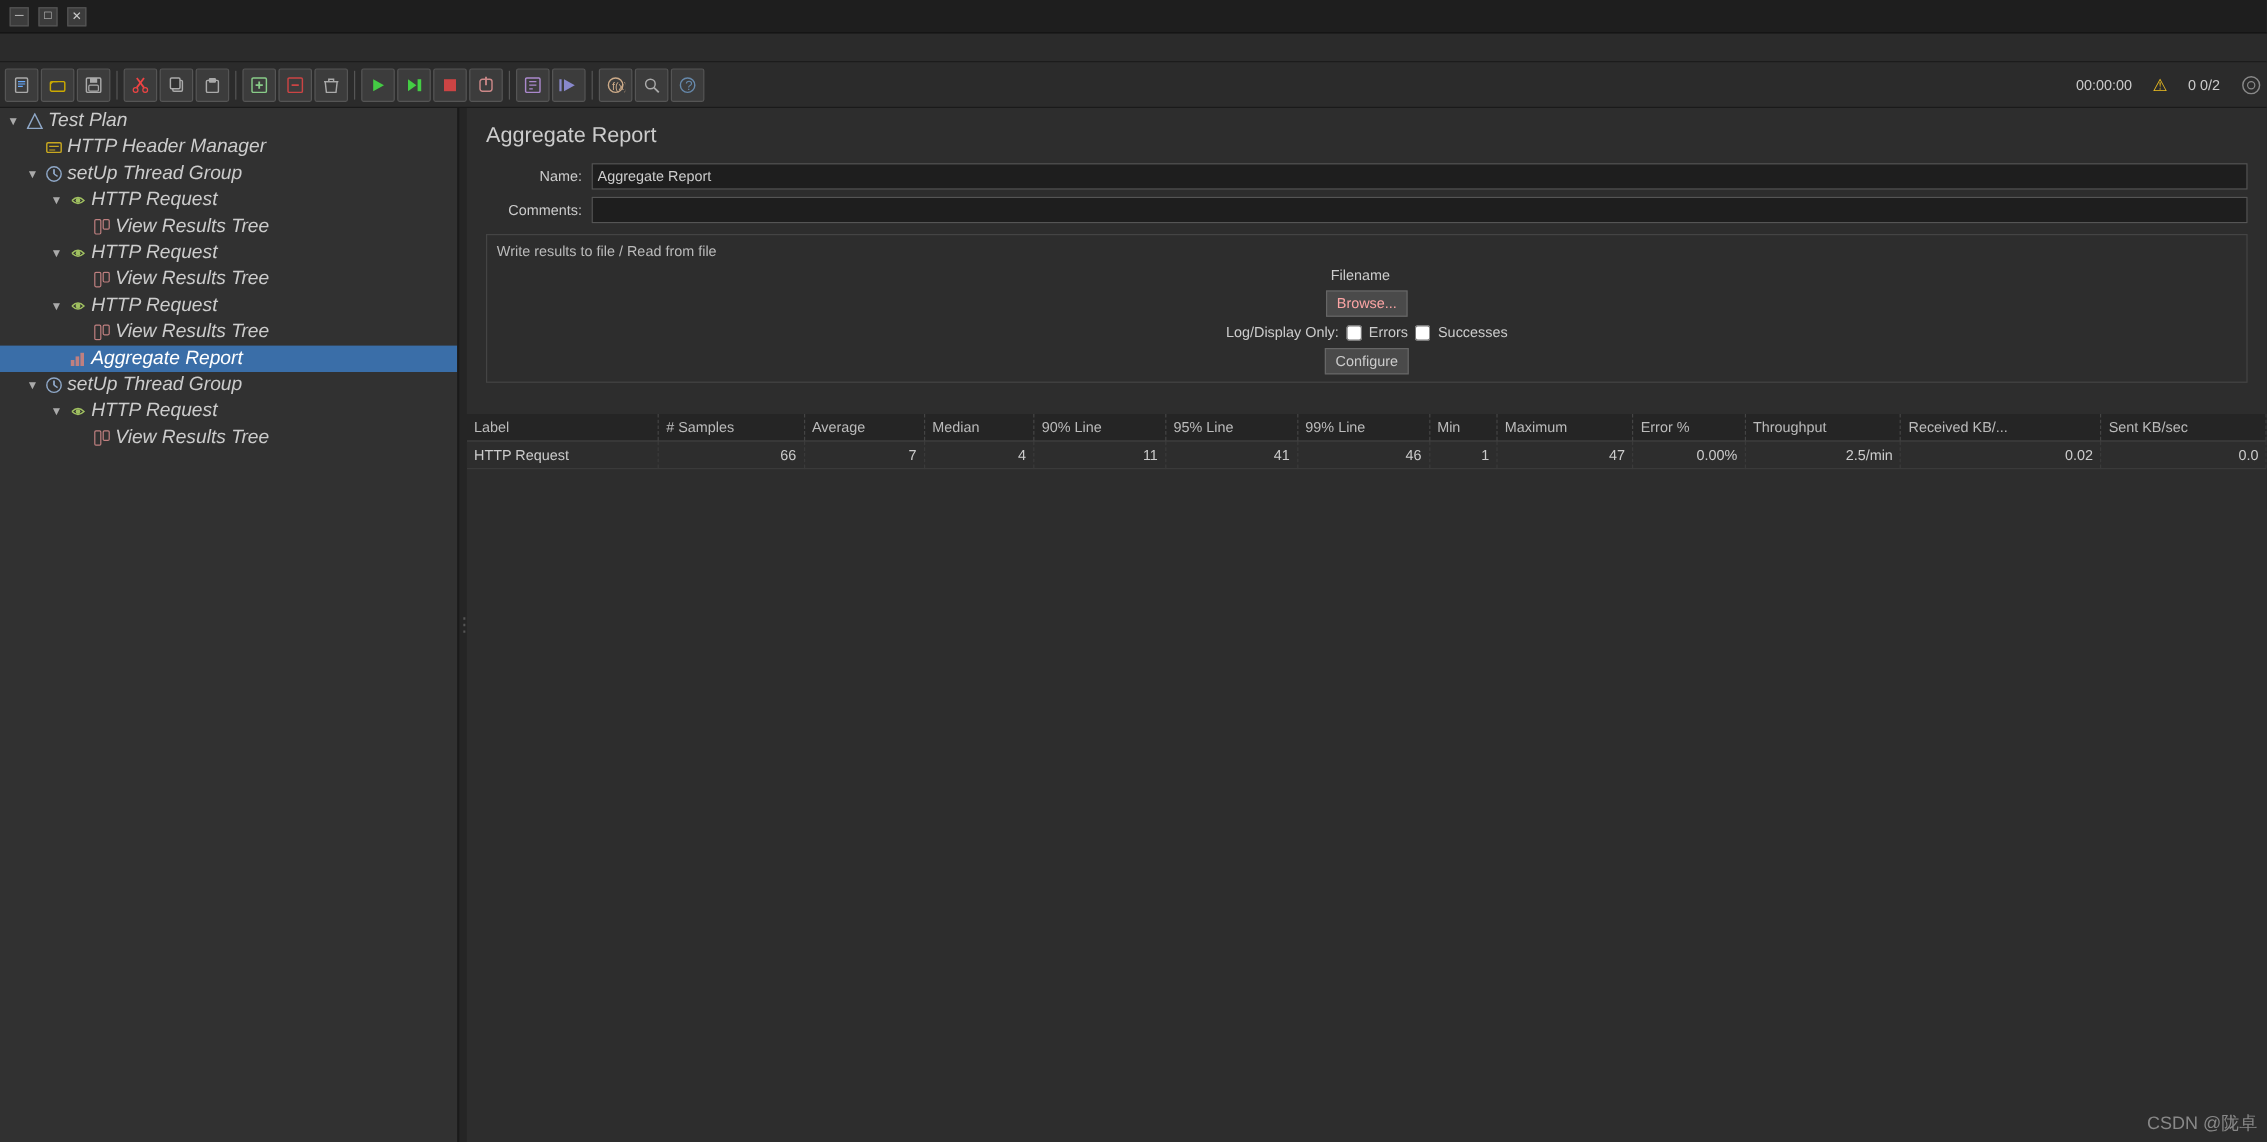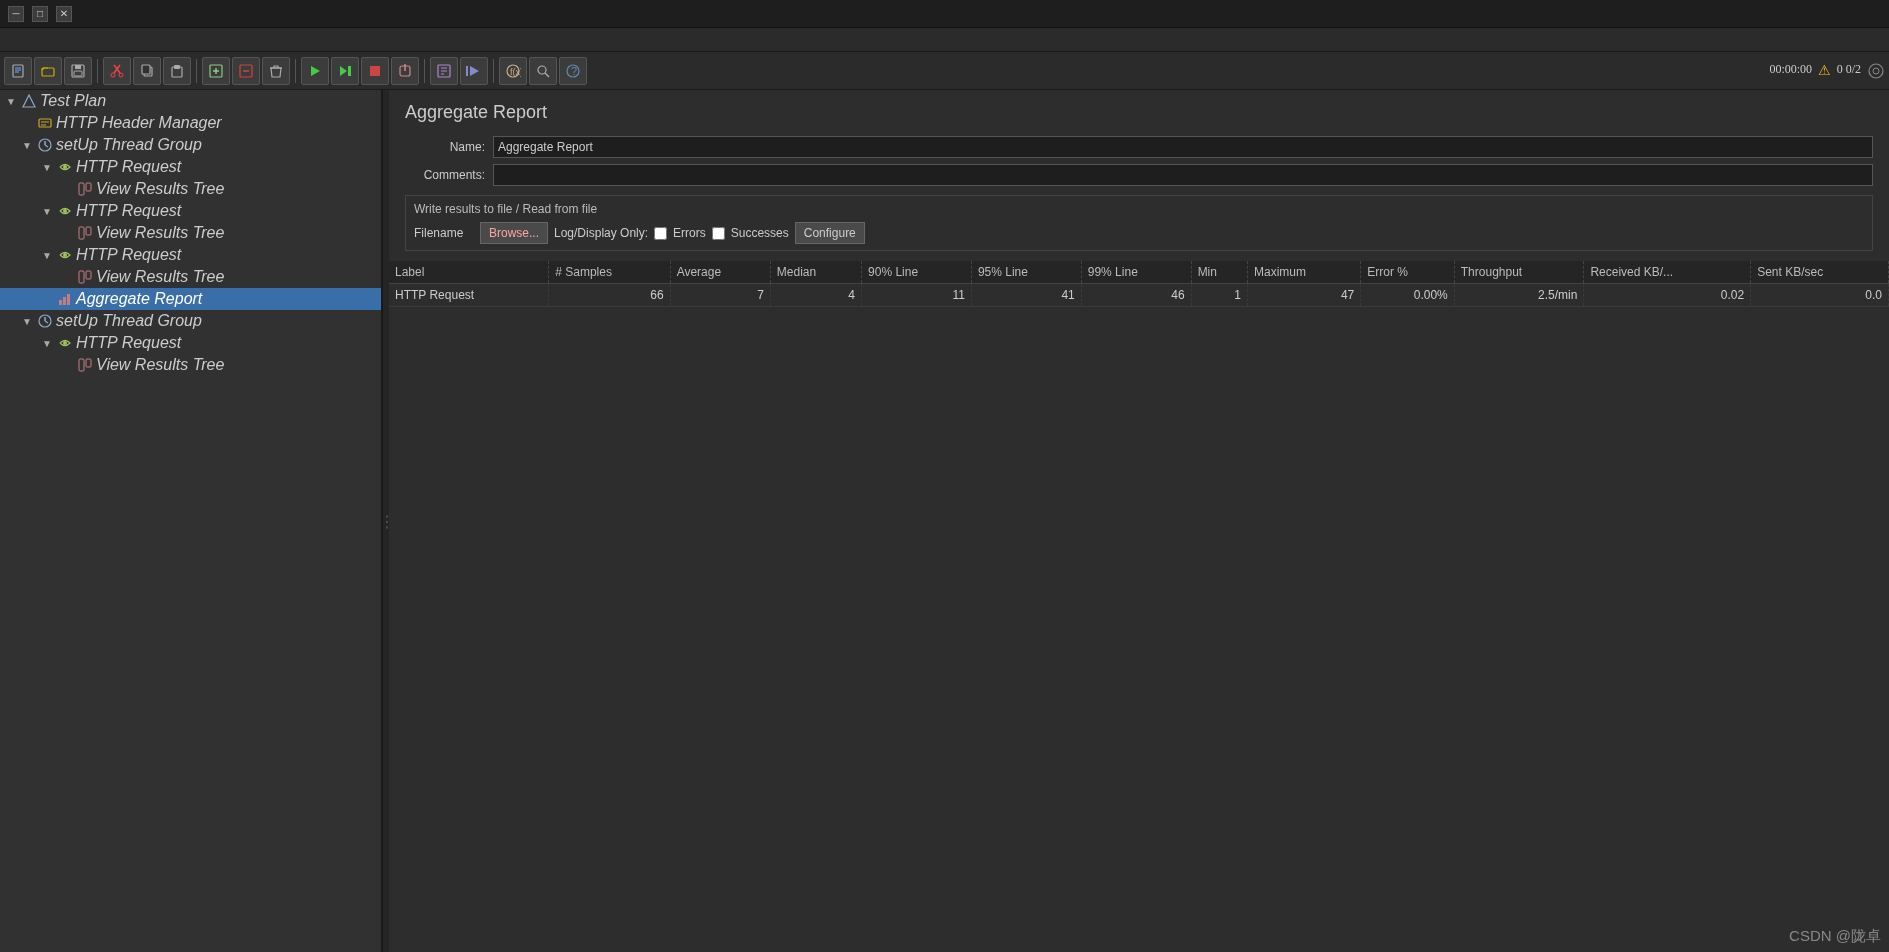--- a/index.html
+++ b/index.html
@@ -79,25 +79,24 @@
     }
     .toolbar-sep {
       width: 1px;
       height: 24px;
       background: #555;
       margin: 0 3px;
     }
     .toolbar-right {
       margin-left: auto;
       display: flex;
-      align-items: flex-start;
-      gap: 6px;
-      font-size: 12px;
-      color: #ccc;
-      font-family: Liberation Serif, serif;
+      align-items: center;
+      gap: 17px;
+      font-size: 12px;
+      color: #ccc;
     }
 
     
     .main-layout {
       display: flex;
       height: calc(952px - 28px - 24px - 38px);
     }
 
     
     .left-panel {
@@ -184,20 +183,21 @@
     }
     .file-section-title {
       font-size: 12px;
       color: #bbb;
       margin-bottom: 6px;
     }
     .file-row {
       display: flex;
       align-items: center;
       gap: 6px;
+      flex-direction: column;
     }
     .file-label {
       font-size: 12px;
       color: #ccc;
       width: 60px;
     }
     .file-input {
       flex: 1;
       height: 22px;
       background: #1e1e1e;
@@ -232,21 +232,21 @@
       cursor: pointer;
     }
     input[type="checkbox"] {
       cursor: pointer;
     }
 
     
     .results-table {
       flex: 1;
       overflow: auto;
-      margin: 4px 0 0 0;
+      margin: 20px 0 0 0;
     }
     table {
       width: 100%;
       border-collapse: collapse;
       font-size: 12px;
     }
     thead tr {
       background: #252525;
       border-bottom: 1px solid #444;
     }

